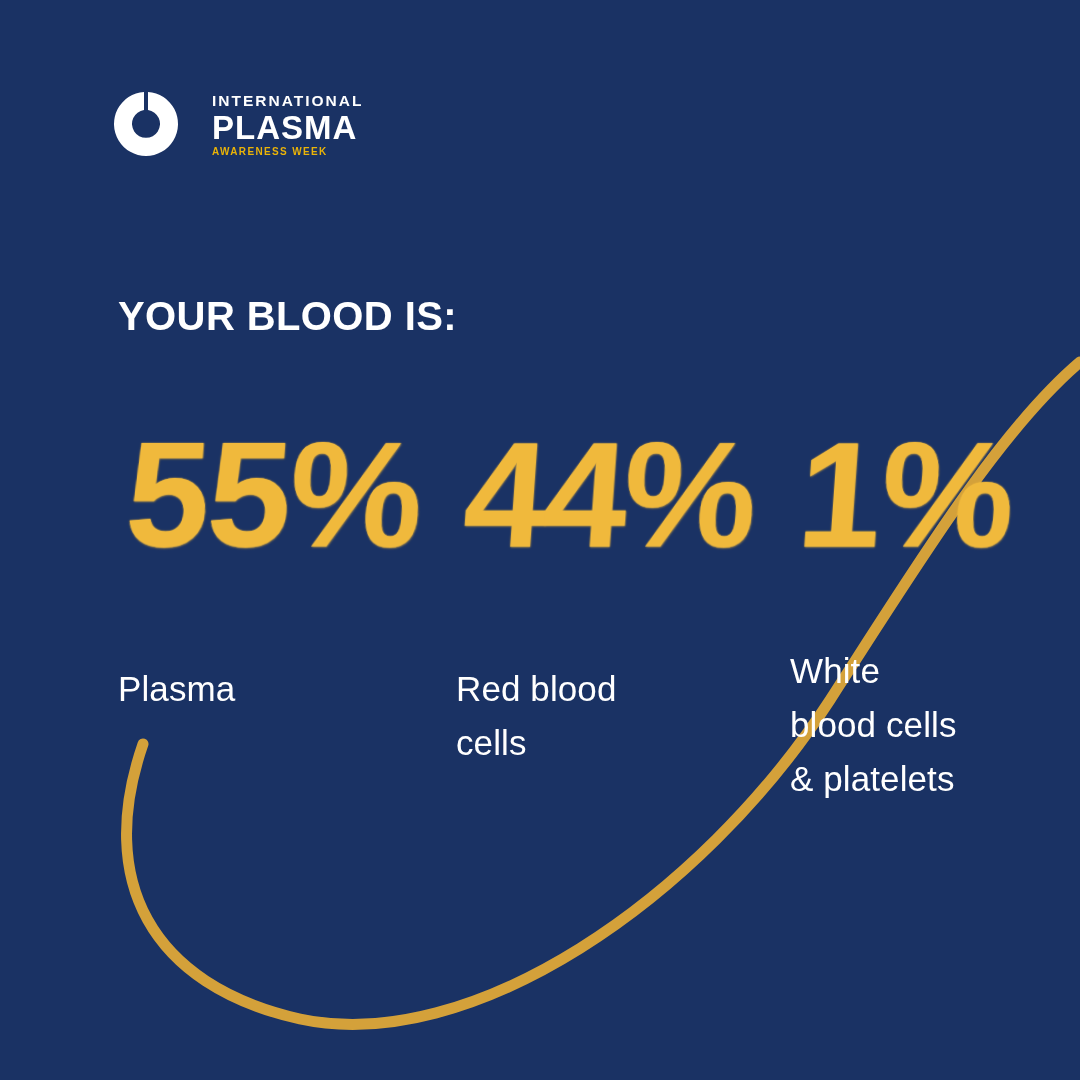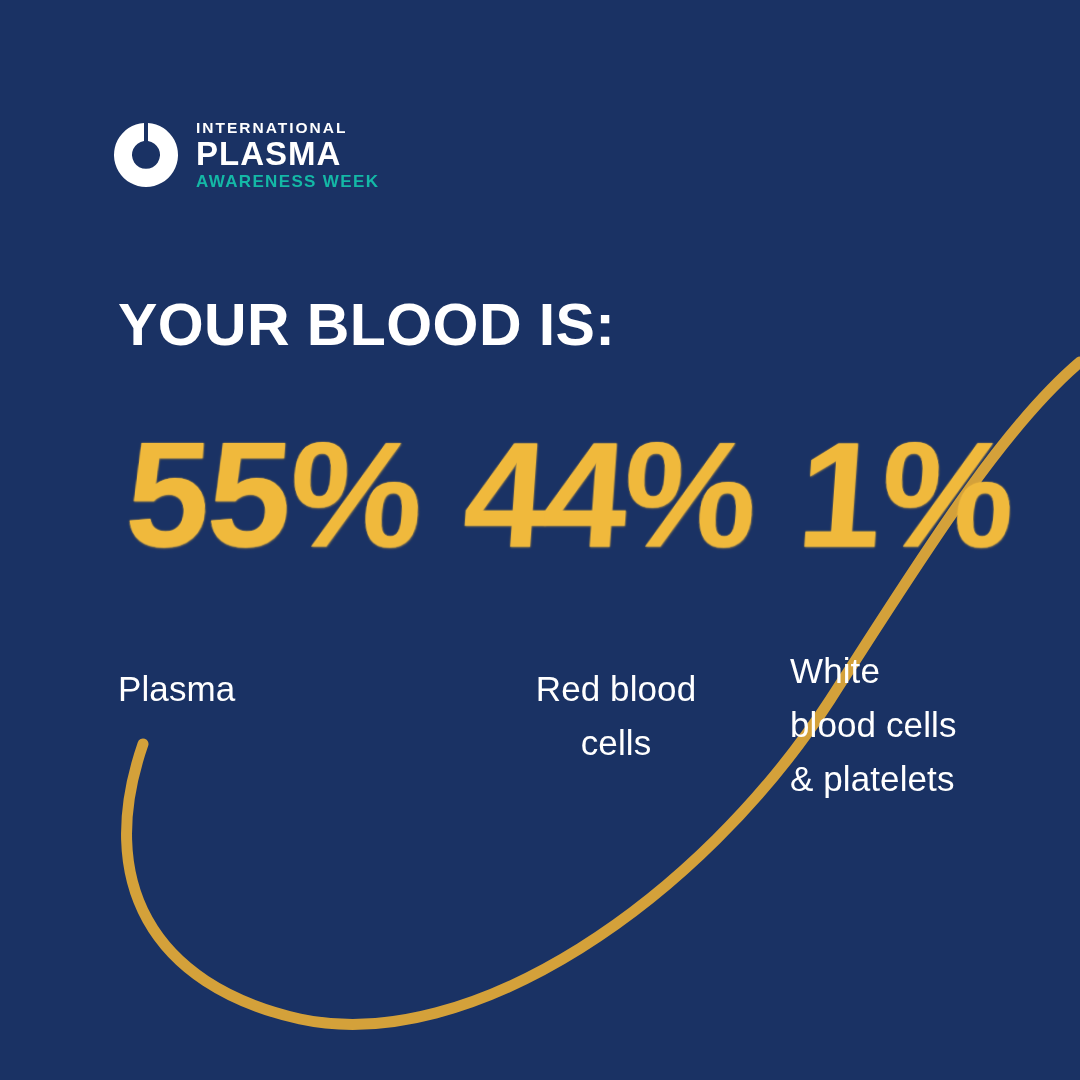--- a/index.html
+++ b/index.html
@@ -30,23 +30,22 @@
     pointer-events: none;
   }
 
   
   #logo {
     position: absolute;
     left: 112px;
     top: 88px;
     display: flex;
     align-items: center;
-    gap: 12px;
+    gap: 28px;
     z-index: 3;
-    margin-top: 29px;
   }
   #logo-mark {
     width: 72px;
     height: 72px;
     flex: 0 0 auto;
     display: block;
   }
   #logo-words {
     display: flex;
     flex-direction: column;
@@ -63,35 +62,35 @@
   }
   .logo-line-big {
     color: #ffffff;
     font-size: 33px;
     font-weight: bold;
     letter-spacing: 1.0px;
     line-height: 1.06;
     white-space: nowrap;
   }
   .logo-line-bottom {
-    color: #14b8a6;
-    font-size: 17px;
+    color: #eab308;
+    font-size: 10px;
     font-weight: bold;
     letter-spacing: 1.35px;
     line-height: 1.2;
     white-space: nowrap;
   }
 
   
   #headline {
     position: absolute;
     left: 118px;
     top: 296px;
     color: #ffffff;
-    font-size: 59px;
+    font-size: 40px;
     font-weight: bold;
     letter-spacing: 0.4px;
     line-height: 1;
     white-space: nowrap;
     z-index: 3;
   }
 
   
   #stats {
     position: absolute;
@@ -131,21 +130,21 @@
 
   .stat-label {
     display: block;
     color: #ffffff;
     font-size: 35px;
     font-weight: normal;
     line-height: 1.54;
     letter-spacing: 0.1px;
   }
   .stat-col-0 .stat-label { margin-top: 42px; }
-  .stat-col-1 .stat-label { margin-top: 42px; text-align: center; }
+  .stat-col-1 .stat-label { margin-top: 42px; }
   .stat-col-2 .stat-label { margin-top: 24px; }
 </style>
 </head>
 <body>
 
 <div id="poster">
 
   <svg id="curve-layer" viewBox="0 0 1080 1080" aria-hidden="true">
     <path d="M 143 744
              C 96 880, 150 985, 300 1019

